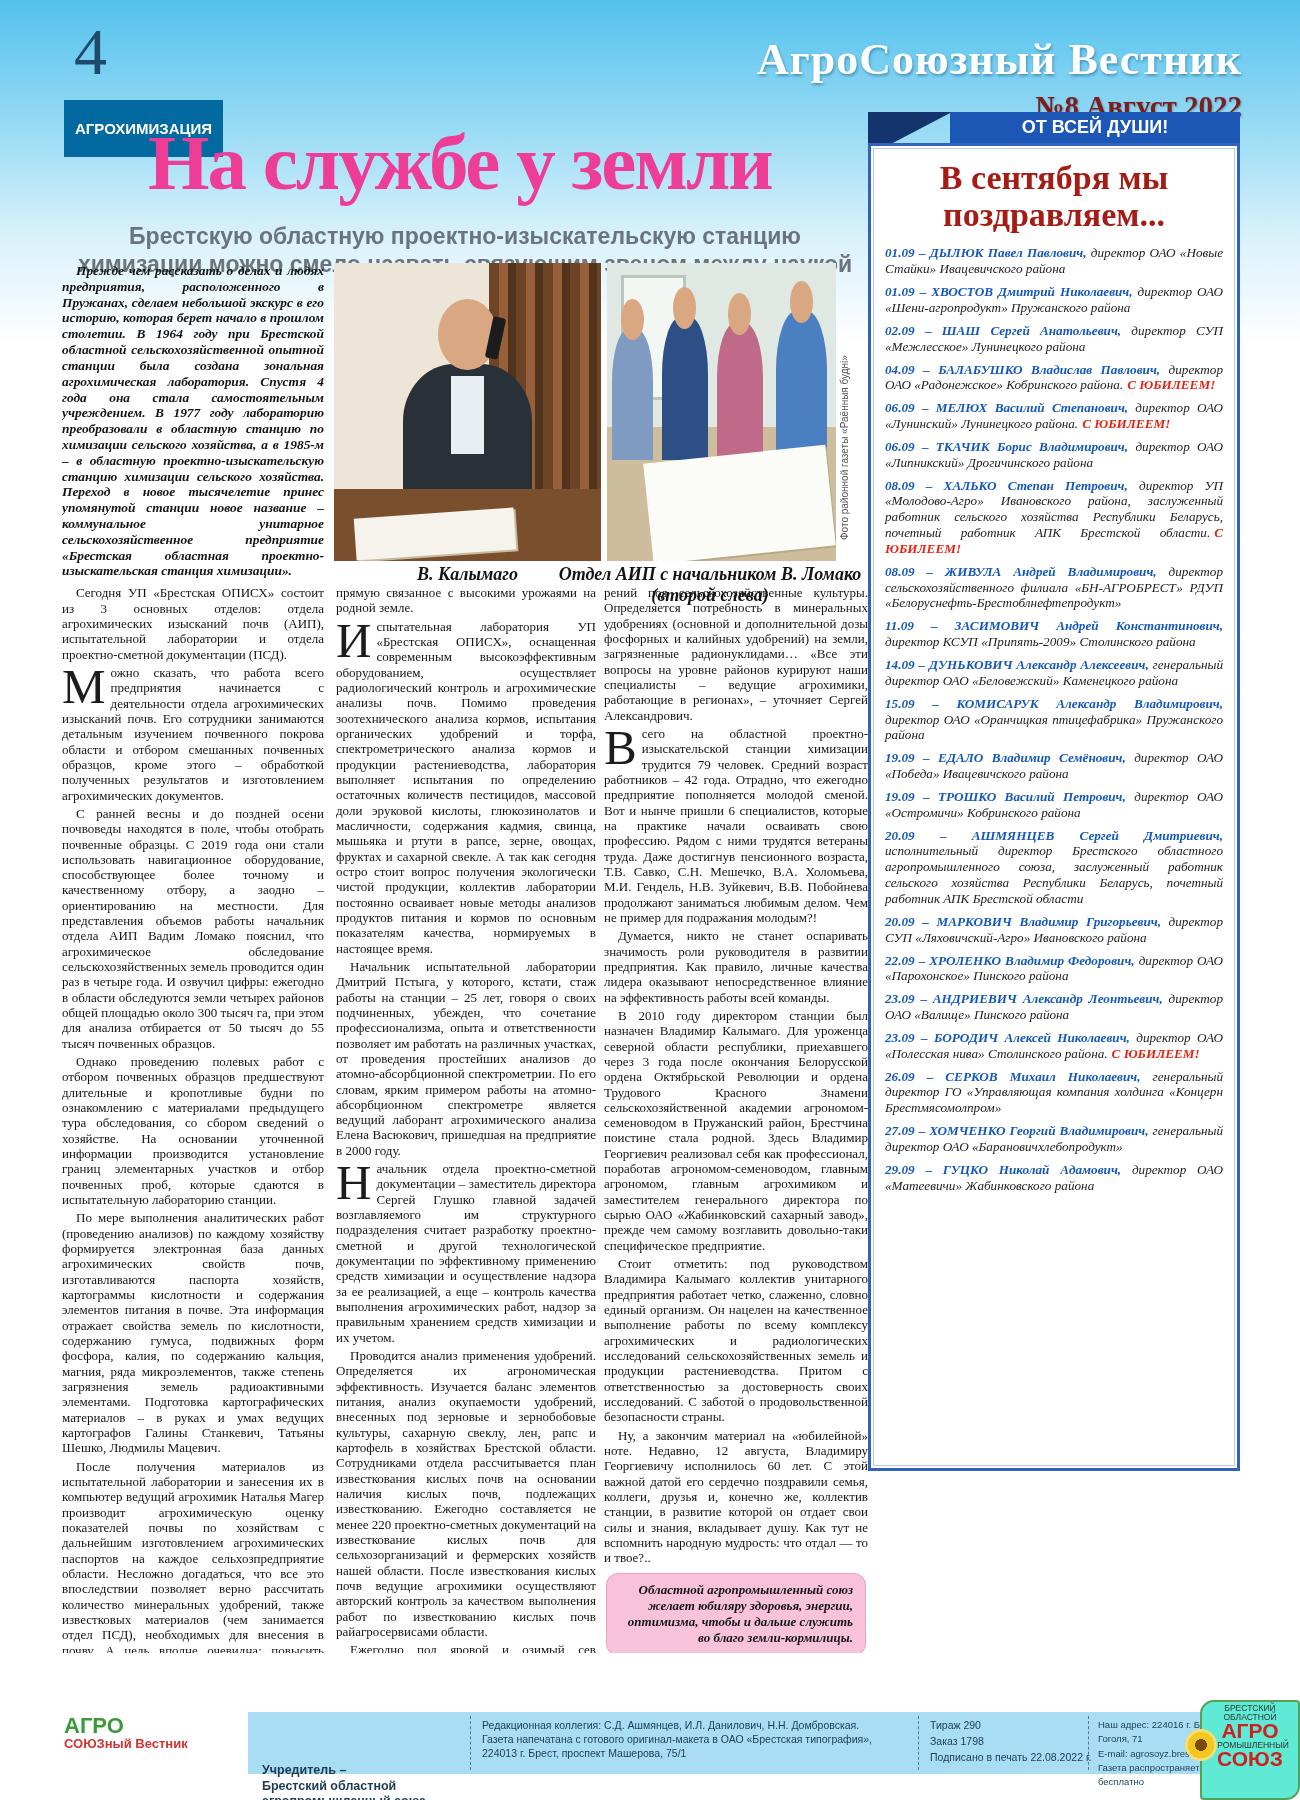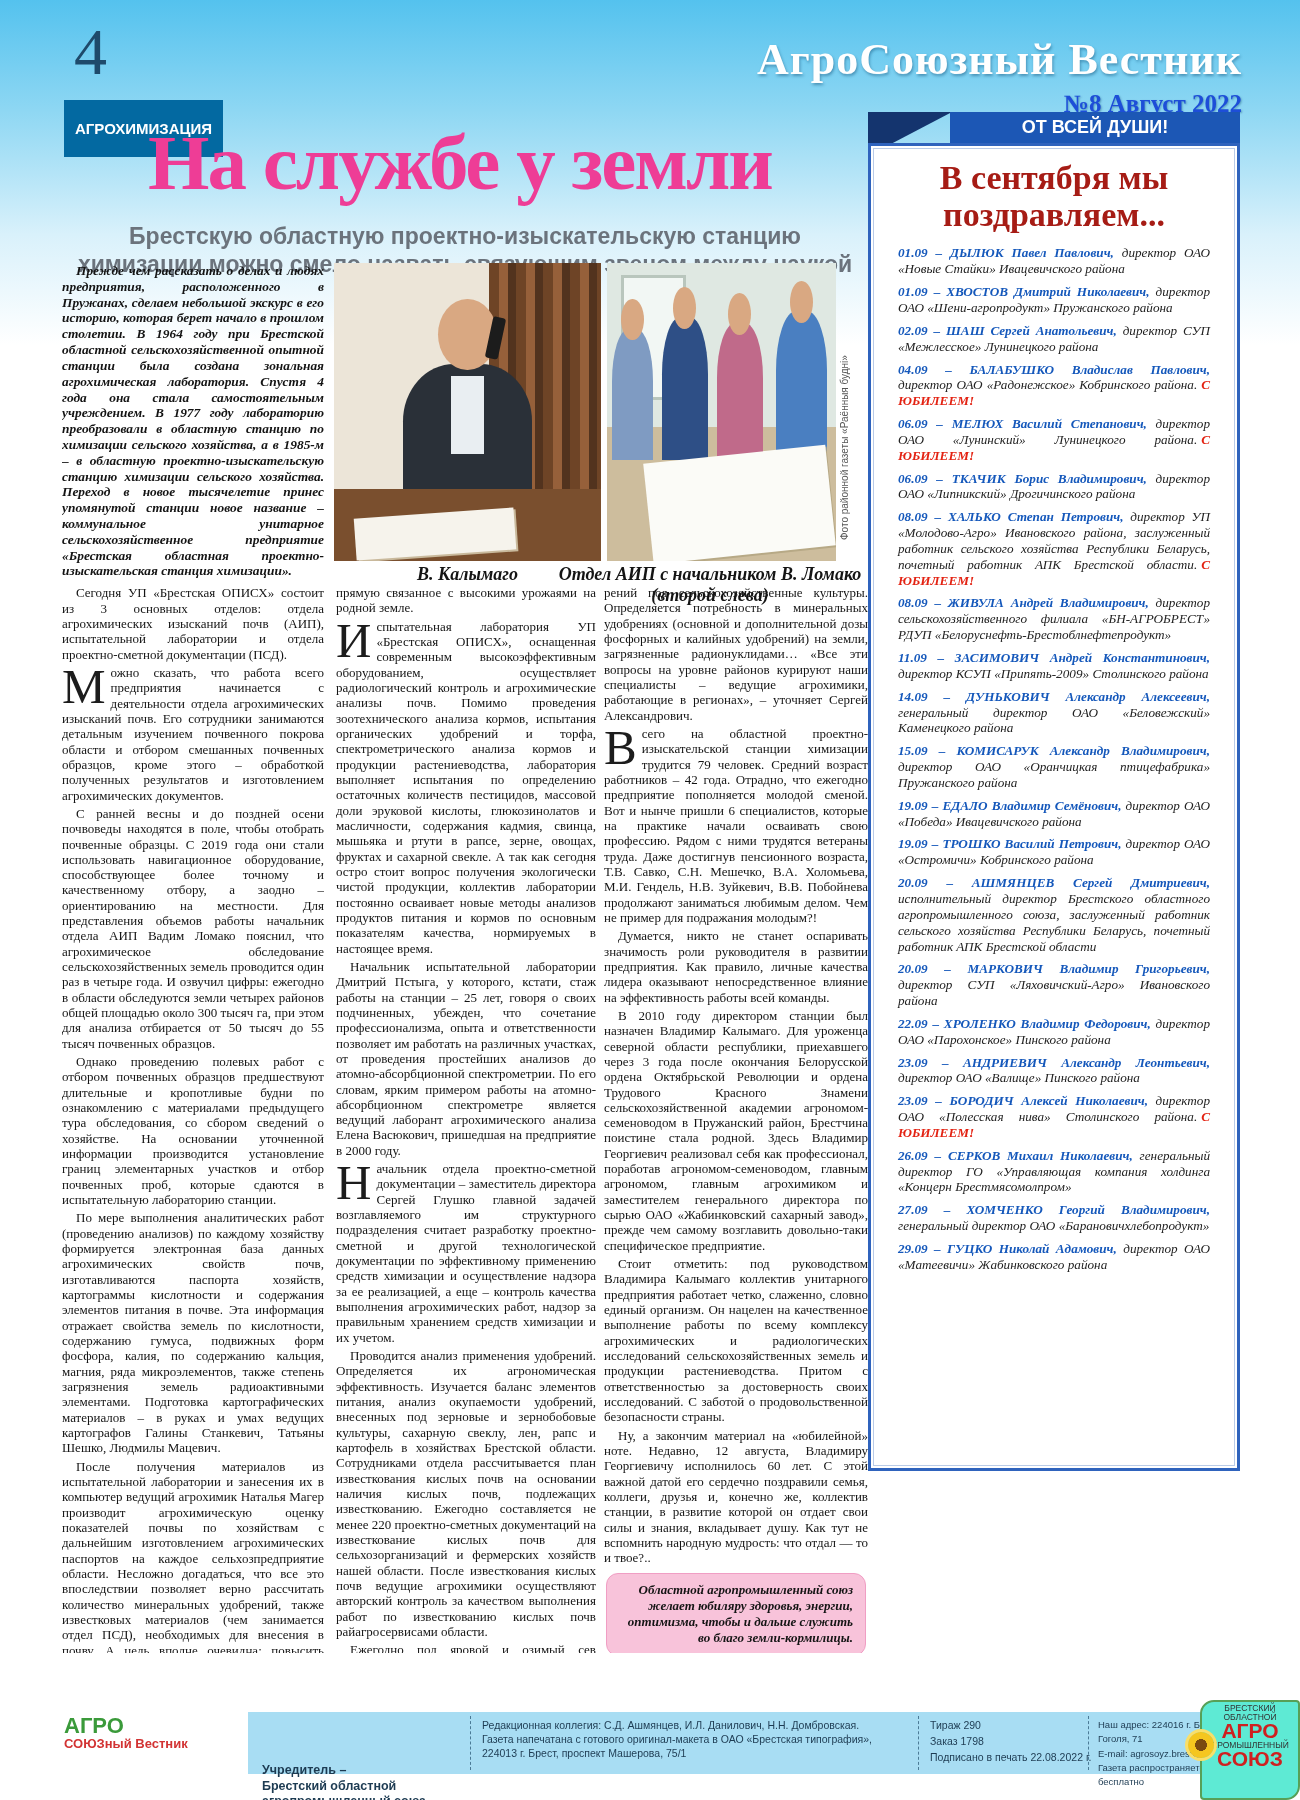--- a/index.html
+++ b/index.html
@@ -4,21 +4,21 @@
 <style>
   html,body{margin:0;padding:0;background:#9aa0a6;}
   .page{position:relative;width:1300px;height:1800px;margin:0 auto;background:#ffffff;overflow:hidden;
         font-family:"Liberation Serif",serif;color:#141414;}
   
   .hero{position:absolute;top:0;left:0;width:100%;height:345px;
         background:linear-gradient(180deg,#54c2ee 0%,#8ed7f3 32%,#d9f1fb 68%,#ffffff 100%);}
   .pagenum{position:absolute;top:14px;left:74px;font-size:66px;color:#1e4a6b;}
   .masthead{position:absolute;top:34px;right:58px;color:#fff;font-weight:bold;font-size:44px;
             text-shadow:1px 2px 3px rgba(10,70,110,.45);letter-spacing:1px;}
-  .issue{position:absolute;top:90px;right:58px;color:#1d4ed8;font-weight:bold;font-size:25px;
+  .issue{position:absolute;top:90px;right:58px;color:#7f1d1d;font-weight:bold;font-size:29px;
          text-shadow:1px 1px 2px rgba(10,70,110,.4);}
   .tag{position:absolute;top:100px;left:64px;background:#0369a1;color:#fff;
        font-family:"Liberation Sans",sans-serif;font-weight:bold;font-size:15px;padding:20px 11px;}
   .headline{position:absolute;top:118px;left:58px;width:804px;text-align:center;color:#ee3d96;
             font-weight:bold;font-size:79px;letter-spacing:-2px;}
   .subhead{position:absolute;top:222px;left:72px;width:786px;text-align:center;color:#6b737c;
            font-family:"Liberation Sans",sans-serif;font-weight:bold;font-size:23px;line-height:1.22;}
   
   .photo{position:absolute;top:263px;height:298px;overflow:hidden;background:#cfc4b2;}
   .photo1{left:334px;width:267px;}
@@ -41,21 +41,21 @@
   .dropcap{float:left;font-size:49px;line-height:40px;padding:2px 5px 0 0;color:#1c1c1c;}
   .highlight{margin:7px 2px 6px;padding:8px 12px;background:#f8c3da;border:1px solid #f09ec4;border-radius:12px;
              font-weight:bold;font-style:italic;text-align:right;font-size:13px;line-height:1.25;}
   
   .tab{position:absolute;left:950px;top:112px;width:290px;height:31px;background:#1c57b5;color:#fff;
        font-family:"Liberation Sans",sans-serif;font-weight:bold;font-size:18px;text-align:center;line-height:31px;}
   .tab-notch{position:absolute;left:868px;top:112px;width:0;height:0;
              border-top:44px solid #14346e;border-right:84px solid transparent;}
   .sbox{position:absolute;left:868px;top:143px;width:372px;height:1328px;background:#fff;
         border:3px solid #2f63bd;box-shadow:inset 0 0 0 2px #fff,inset 0 0 0 3px #b9cbe8;
-        padding:12px 27px;box-sizing:border-box;overflow:hidden;}
+        padding:12px 14px;box-sizing:border-box;overflow:hidden;}
   .stitle{color:#a61c15;font-weight:bold;font-size:34px;text-align:center;line-height:1.08;margin:2px 0 12px;}
   .entry{font-style:italic;font-size:13.2px;line-height:1.2;text-align:justify;margin:0 0 7px;color:#222;}
   .e-name{font-weight:bold;color:#1558bb;}
   .e-jub{font-weight:bold;color:#e32313;margin-left:4px;}
   .e-jub:empty{display:none;}
   
   .fband{position:absolute;left:248px;top:1712px;width:994px;height:62px;background:#a8ddf3;}
   .fsep{position:absolute;top:1716px;height:54px;border-left:1px dashed #4a7a96;}
   .flogo{position:absolute;left:64px;top:1714px;width:180px;font-family:"Liberation Sans",sans-serif;line-height:1.05;}
   .flogo .l1{color:#3a9a3a;font-weight:bold;font-size:22px;}

